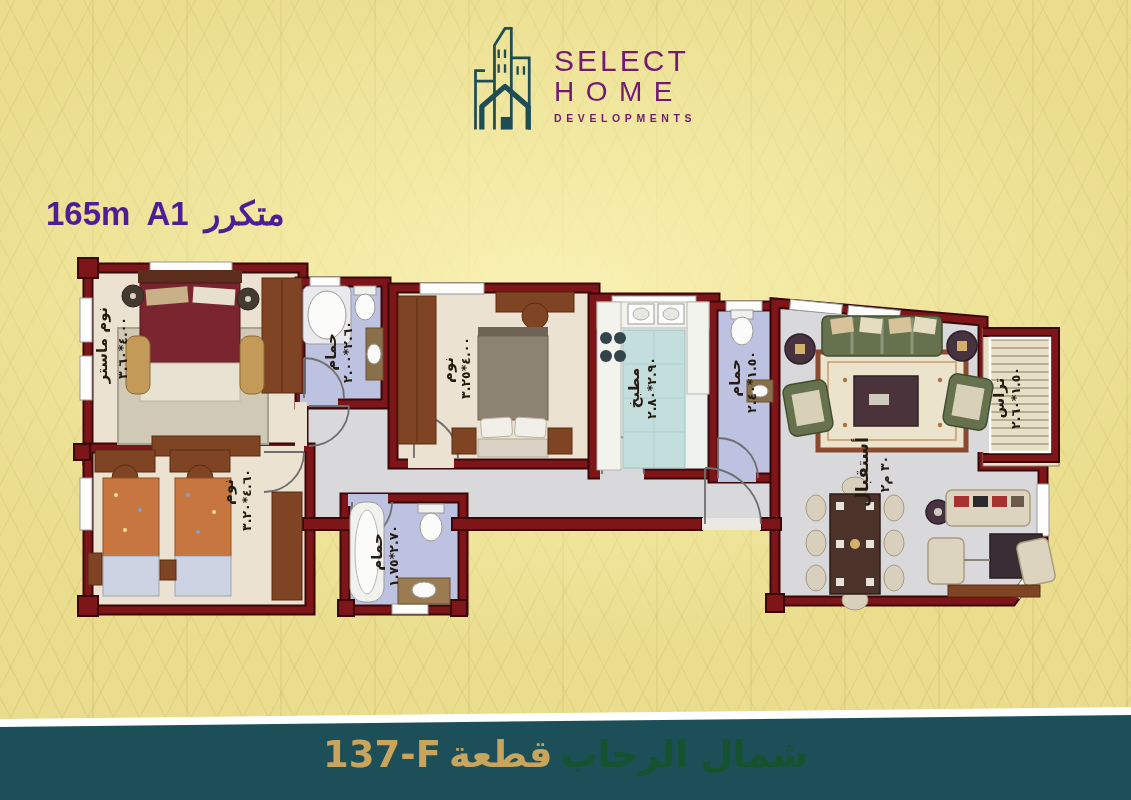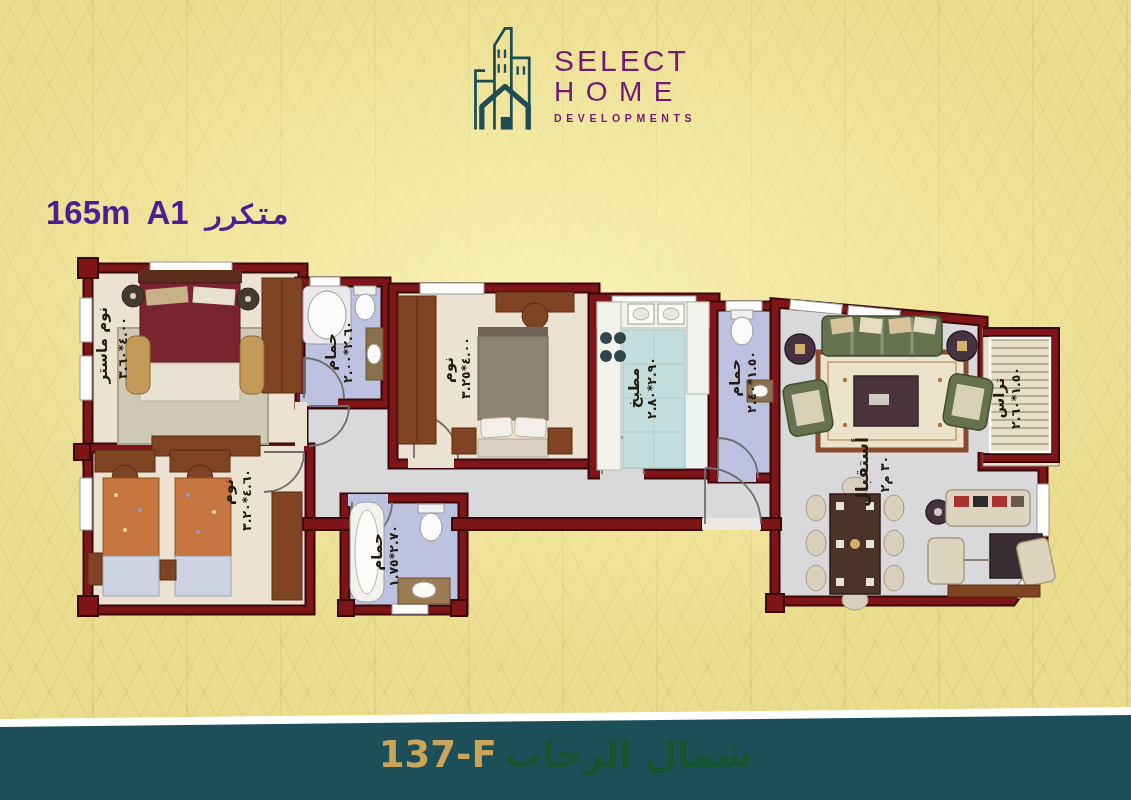--- a/index.html
+++ b/index.html
@@ -14,21 +14,21 @@
   
   .logo{position:absolute;left:462px;top:18px;width:230px;height:122px;}
   .logo-icon{position:absolute;left:0;top:2px;}
   .logo-text{position:absolute;left:92px;top:28px;color:#701a75;}
   .logo-l1{font-size:30px;letter-spacing:3px;line-height:30px;}
   .logo-l2{font-size:28px;letter-spacing:11.5px;line-height:32px;}
   .logo-l3{font-size:10.5px;letter-spacing:4.6px;line-height:16px;margin-top:2px;font-weight:bold;}
   
   .plan-title{position:absolute;left:46px;top:194px;display:flex;align-items:baseline;gap:16px;
               color:#4c1d95;font-weight:bold;font-size:33px;}
-  .plan-title .ar{font-family:Liberation Mono, monospace;font-size:28px;}
+  .plan-title .ar{font-family:Liberation Serif, serif;font-size:33px;}
   
   svg.plan{position:absolute;inset:0;}
   .lbl{font:600 15px "DejaVu Sans",sans-serif;fill:#241a10;}
   .dim{font:600 12.5px "DejaVu Sans",sans-serif;fill:#241a10;}
   .lblbig{font:600 17px "DejaVu Sans",sans-serif;fill:#241a10;}
   
   .banner{position:absolute;left:0;right:0;bottom:0;height:100px;overflow:hidden;}
   .banner .stripe{position:absolute;left:-20px;right:-20px;top:13px;height:60px;background:#ffffff;transform:rotate(-0.6deg);}
   .banner .teal{position:absolute;left:-20px;right:-20px;top:21px;height:130px;background:#1d4f59;transform:rotate(-0.6deg);}
   .banner .text{position:absolute;left:0;right:0;top:33px;display:flex;justify-content:center;align-items:center;gap:8px;
@@ -353,16 +353,17 @@
         <text class="dim" x="1020" y="398" transform="rotate(-90 1020 398)">١.٥٠*٢.٦٠</text>
       </g>
     </g>
   </svg>
 
   <div class="banner">
     <div class="stripe"></div>
     <div class="teal"></div>
     <div class="text">
       <span class="g">137-F</span>
+      <span class="g">قطعة</span>
       <span class="w">شمال الرحاب</span>
     </div>
   </div>
 </div>
 
 </body></html>

